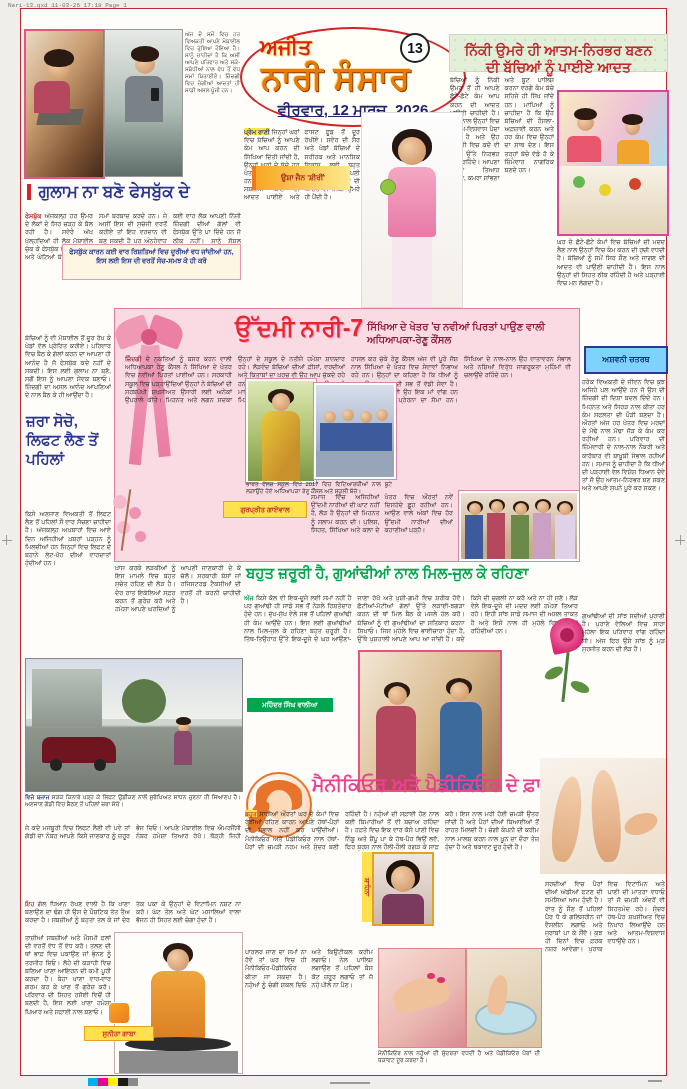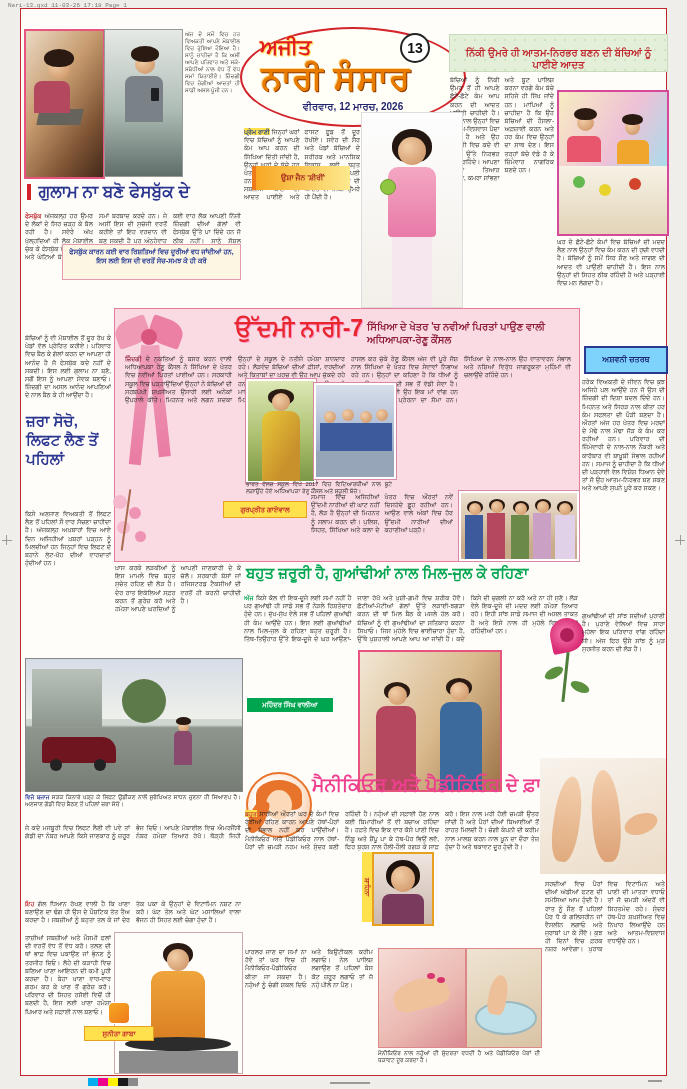--- a/index.html
+++ b/index.html
@@ -41,25 +41,25 @@
     <div class="hair" style="left:26px;top:16px;width:28px;height:16px;"></div>
     <div style="position:absolute;left:20px;top:46px;width:38px;height:46px;background:#7a8187;border-radius:8px 8px 0 0;"></div>
     <div style="position:absolute;left:46px;top:58px;width:8px;height:13px;background:#1d1f22;border-radius:1px;"></div>
   </div>
   <div class="p tiny" style="left:185px;top:31px;width:55px;height:143px;">ਅੱਜ ਦੇ ਸਮੇਂ ਵਿਚ ਹਰ ਵਿਅਕਤੀ ਆਪਣੇ ਮੋਬਾਈਲ ਵਿਚ ਰੁੱਝਿਆ ਹੋਇਆ ਹੈ। ਸਾਨੂੰ ਚਾਹੀਦਾ ਹੈ ਕਿ ਅਸੀਂ ਆਪਣੇ ਪਰਿਵਾਰ ਅਤੇ ਸਕੇ-ਸਬੰਧੀਆਂ ਨਾਲ ਵੱਧ ਤੋਂ ਵੱਧ ਸਮਾਂ ਬਿਤਾਈਏ। ਜ਼ਿੰਦਗੀ ਵਿਚ ਚੰਗੀਆਂ ਆਦਤਾਂ ਹੀ ਸਾਡੀ ਅਸਲ ਪੂੰਜੀ ਹਨ।</div>
 
   <div class="p" style="left:240px;top:27px;width:222px;height:96px;border:2px solid #d3242b;border-radius:50%/50%;background:#fffef7;">
     <div class="p" style="left:18px;top:6px;font-size:21px;font-weight:bold;color:#e01b22;text-shadow:0 0 2px #ffd84d,1px 1px 0 #ffd84d;">ਅਜੀਤ</div>
     <div class="p" style="left:158px;top:4px;width:26px;height:26px;border:2px solid #222;border-radius:50%;background:#fff;text-align:center;line-height:26px;font-size:14px;font-weight:bold;color:#111;">13</div>
     <div class="p" style="left:0;top:30px;width:188px;text-align:center;font-size:33px;font-weight:bold;color:#e87b00;text-shadow:1px 1px 0 #8c3c00,-1px -1px 0 #ffd98c;letter-spacing:1px;">ਨਾਰੀ ਸੰਸਾਰ</div>
-    <div class="p" style="left:0;top:72px;width:222px;text-align:center;font-size:10px;font-weight:bold;color:#23266e;">ਵੀਰਵਾਰ, 12 ਮਾਰਚ, 2026</div>
+    <div class="p" style="left:0;top:72px;width:222px;text-align:center;font-size:15px;font-weight:bold;color:#23266e;text-decoration:underline;">ਵੀਰਵਾਰ, 12 ਮਾਰਚ, 2026</div>
   </div>
 
   <div class="p" style="left:449px;top:34px;width:217px;height:36px;background:#e3efd9;background-image:radial-gradient(circle,#cfe3c2 1px,transparent 1.5px);background-size:10px 10px;border:1px solid #c8dcbb;display:flex;align-items:center;justify-content:center;">
-    <div style="font-size:10px;font-weight:bold;color:#c1272d;text-align:center;padding:0 8px;margin-top:12px;">ਨਿੱਕੀ ਉਮਰੇ ਹੀ ਆਤਮ-ਨਿਰਭਰ ਬਣਨ ਦੀ ਬੱਚਿਆਂ ਨੂੰ ਪਾਈਏ ਆਦਤ</div>
+    <div style="font-size:14px;font-weight:bold;color:#c1272d;text-align:center;padding:0 8px;margin-top:12px;">ਨਿੱਕੀ ਉਮਰੇ ਹੀ ਆਤਮ-ਨਿਰਭਰ ਬਣਨ ਦੀ ਬੱਚਿਆਂ ਨੂੰ ਪਾਈਏ ਆਦਤ</div>
   </div>
   <div class="p bt" style="left:450px;top:76px;width:104px;height:248px;column-count:2;column-gap:5px;">ਬੱਚਿਆਂ ਨੂੰ ਨਿੱਕੀ ਉਮਰ ਤੋਂ ਹੀ ਆਪਣੇ ਛੋਟੇ-ਛੋਟੇ ਕੰਮ ਆਪ ਕਰਨ ਦੀ ਆਦਤ ਪਾਉਣੀ ਚਾਹੀਦੀ ਹੈ। ਇਸ ਨਾਲ ਉਨ੍ਹਾਂ ਵਿਚ ਆਤਮ-ਵਿਸ਼ਵਾਸ ਪੈਦਾ ਹੁੰਦਾ ਹੈ ਅਤੇ ਉਹ ਜ਼ਿੰਦਗੀ ਵਿਚ ਕਦੇ ਵੀ ਕਿਸੇ ਉੱਤੇ ਨਿਰਭਰ ਨਹੀਂ ਰਹਿੰਦੇ। ਆਪਣਾ ਬਸਤਾ ਤਿਆਰ ਕਰਨਾ, ਕਮਰਾ ਸਾਂਭਣਾ ਅਤੇ ਬੂਟ ਪਾਲਿਸ਼ ਕਰਨਾ ਵਰਗੇ ਕੰਮ ਬੱਚੇ ਸਹਿਜੇ ਹੀ ਸਿੱਖ ਜਾਂਦੇ ਹਨ। ਮਾਪਿਆਂ ਨੂੰ ਚਾਹੀਦਾ ਹੈ ਕਿ ਉਹ ਬੱਚਿਆਂ ਦੀ ਹੌਸਲਾ-ਅਫ਼ਜ਼ਾਈ ਕਰਨ ਅਤੇ ਹਰ ਕੰਮ ਵਿਚ ਉਨ੍ਹਾਂ ਦਾ ਸਾਥ ਦੇਣ। ਇਸ ਤਰ੍ਹਾਂ ਬੱਚੇ ਵੱਡੇ ਹੋ ਕੇ ਜ਼ਿੰਮੇਵਾਰ ਨਾਗਰਿਕ ਬਣਦੇ ਹਨ।</div>
   <div class="photo" style="left:557px;top:90px;width:108px;height:142px;border:2px solid #d6489a;background:linear-gradient(120deg,#f8ecc2 0%,#eec1d6 45%,#a9dcec 80%,#f3df9b 100%);">
     <div class="head" style="left:18px;top:22px;width:17px;height:17px;"></div>
     <div class="hair" style="left:15px;top:16px;width:23px;height:12px;"></div>
     <div class="head" style="left:66px;top:28px;width:15px;height:15px;"></div>
     <div class="hair" style="left:63px;top:22px;width:21px;height:11px;"></div>
     <div style="position:absolute;left:8px;top:44px;width:34px;height:26px;background:#e8566e;border-radius:6px 6px 0 0;"></div>
     <div style="position:absolute;left:58px;top:48px;width:32px;height:24px;background:#f0a52c;border-radius:6px 6px 0 0;"></div>
     <div style="position:absolute;left:0;top:74px;width:108px;height:68px;background:linear-gradient(180deg,#f7f2e6,#e2d4b8);"></div>

